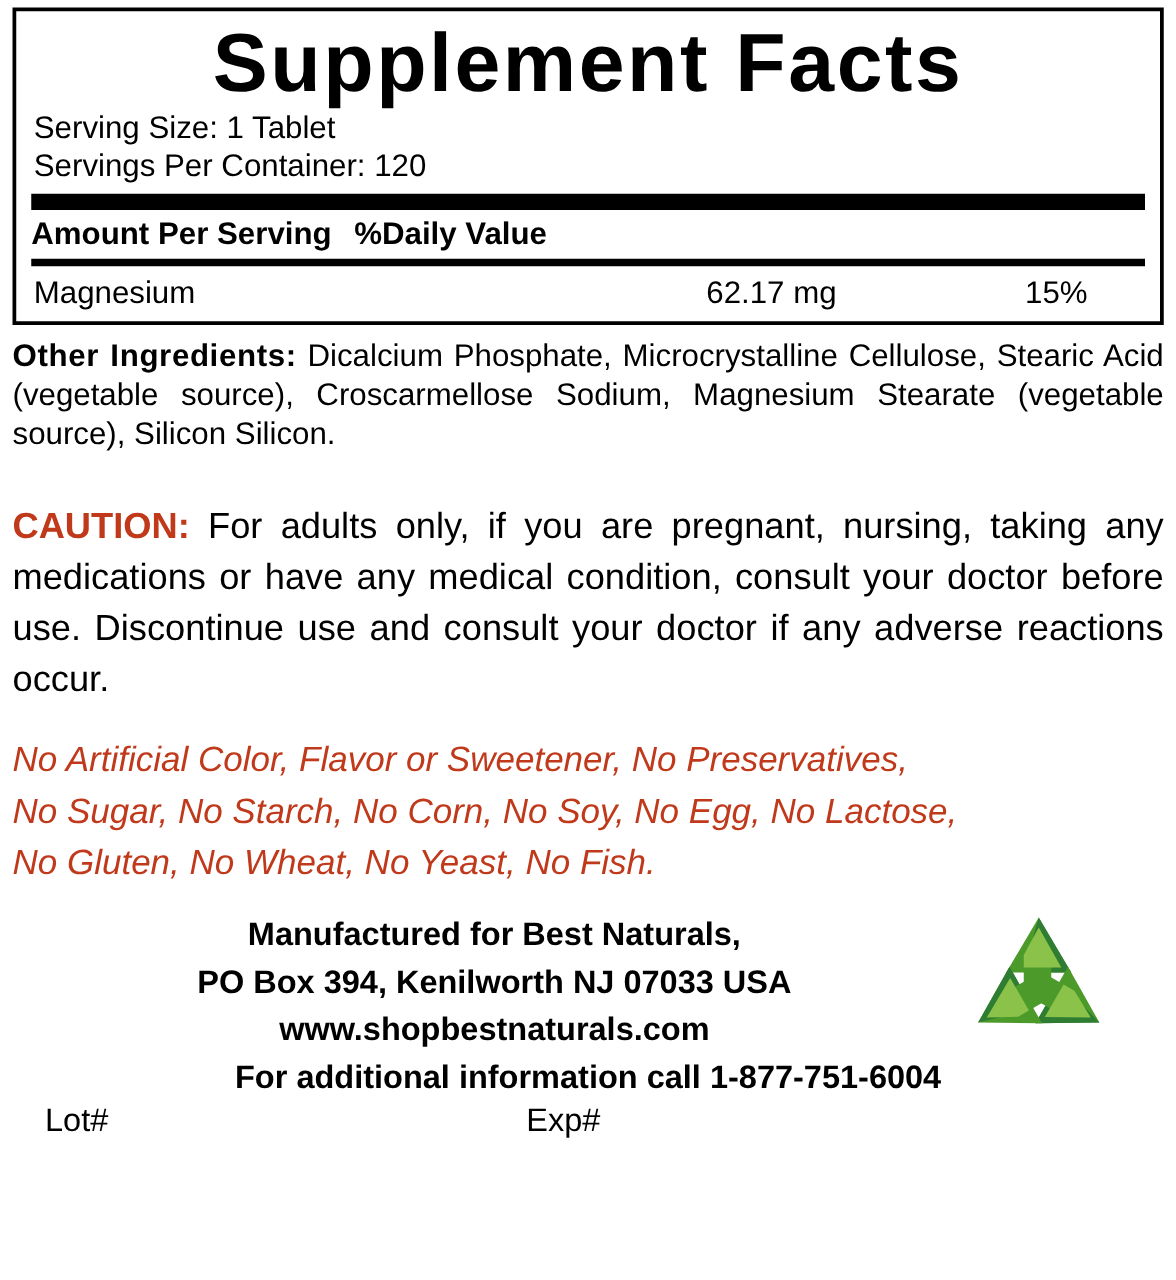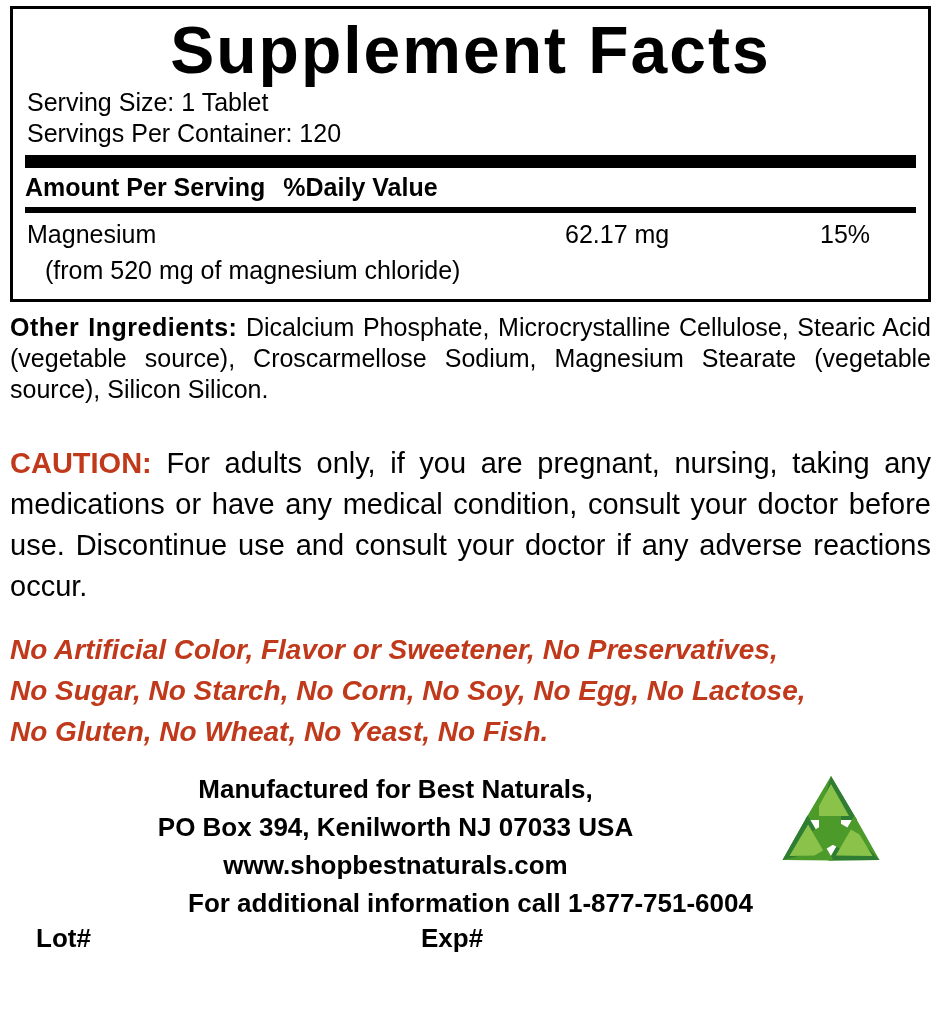--- a/index.html
+++ b/index.html
@@ -96,21 +96,21 @@
     margin: 38px 2px 0 2px;
   }
   .caution .kw {
     color: #c0391b;
     font-weight: bold;
   }
 
   
   .claims {
     color: #c0391b;
-    font-weight: bold;
+    font-weight: normal;
     font-style: italic;
     font-size: 28px;
     line-height: 41px;
     margin: 22px 2px 0 2px;
   }
 
   
   .footer {
     position: relative;
     margin: 18px 0 0 0;
@@ -127,21 +127,21 @@
     text-align: center;
     font-size: 26px;
     line-height: 38px;
     font-weight: bold;
     padding-right: 0;
   }
   .lot-row {
     display: flex;
     font-size: 26px;
     line-height: 32px;
-    font-weight: bold;
+    font-weight: normal;
     padding-left: 28px;
   }
   .lot-row .lot { width: 385px; }
   .recycle {
     position: absolute;
     right: 32px;
     top: 0px;
     width: 140px;
     height: 120px;
   }
@@ -163,21 +163,20 @@
       <div class="sf-head-dv">%Daily Value</div>
     </div>
 
     <div class="rule-med"></div>
 
     <div class="sf-row">
       <span class="nutrient">Magnesium</span>
       <span class="amount">62.17 mg</span>
       <span class="dv">15%</span>
     </div>
-    <div class="sf-subrow">(from 520 mg of magnesium chloride)</div>
   </div>
 
   <div class="other-ing">
     <b>Other Ingredients:</b><span> Dicalcium Phosphate, Microcrystalline Cellulose, Stearic Acid (vegetable source), Croscarmellose Sodium, Magnesium Stearate (vegetable source), Silicon Silicon.</span>
   </div>
 
   <div class="caution">
     <span class="kw">CAUTION:</span><span> For adults only, if you are pregnant, nursing, taking any medications or have any medical condition, consult your doctor before use. Discontinue use and consult your doctor if any adverse reactions occur.</span>
   </div>
 

